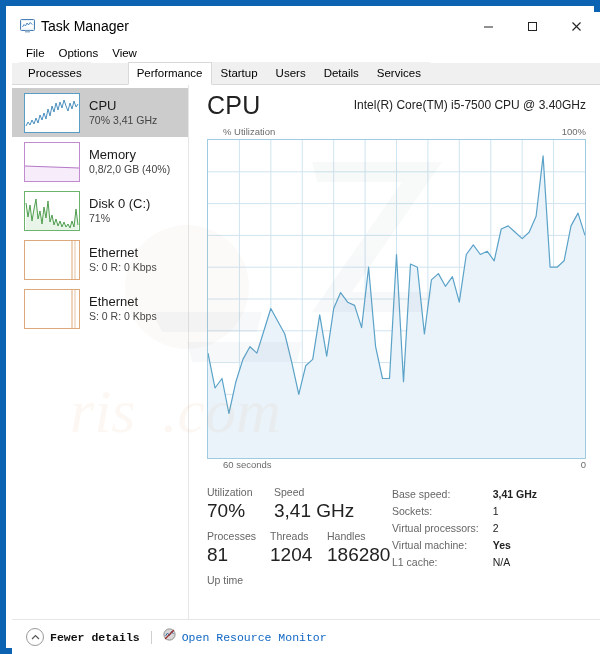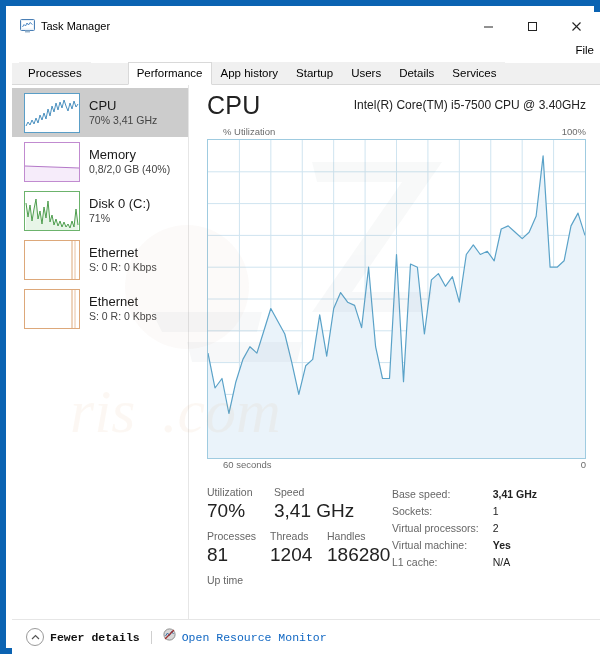--- a/index.html
+++ b/index.html
@@ -46,21 +46,21 @@
     display: flex;
     align-items: center;
     gap: 6px;
   }
   #tm-icon {
     width: 15px; height: 14px;
     position: relative;
     flex: 0 0 auto;
   }
   #title-text {
-    font-size: 11px;
+    font-size: 14px;
     color: #000000;
     line-height: 14px;
     white-space: nowrap;
   }
   .winbtn {
     position: absolute;
     top: 0;
     width: 44px; height: 29px;
     display: flex;
     align-items: center;
@@ -69,25 +69,24 @@
   }
   .winbtn svg { display:block; }
   #btn-min  { right: 90px; }
   #btn-max  { right: 46px; }
   #btn-close{ right: 2px; }
 
   
   #menubar {
     height: 21px;
     display: flex;
-    align-items: flex-end;
+    align-items: center;
     padding-left: 8px;
     gap: 2px;
     background: #ffffff;
-    flex-direction: column;
   }
   .menuitem {
     font-size: 11.5px;
     color: #000000;
     padding: 2px 6px;
     white-space: nowrap;
   }
 
   
   #tabstrip {
@@ -363,21 +362,20 @@
 
     <div id="menubar">
       <span class="menuitem">File</span>
       <span class="menuitem">Options</span>
       <span class="menuitem">View</span>
     </div>
 
     <div id="tabstrip">
       <div class="tab">Processes</div>
       <div class="tab active">Performance</div>
-      <div class="tab">App history</div>
       <div class="tab">Startup</div>
       <div class="tab">Users</div>
       <div class="tab">Details</div>
       <div class="tab">Services</div>
     </div>
 
     <div id="content">
 
       <div id="sidebar">
 

